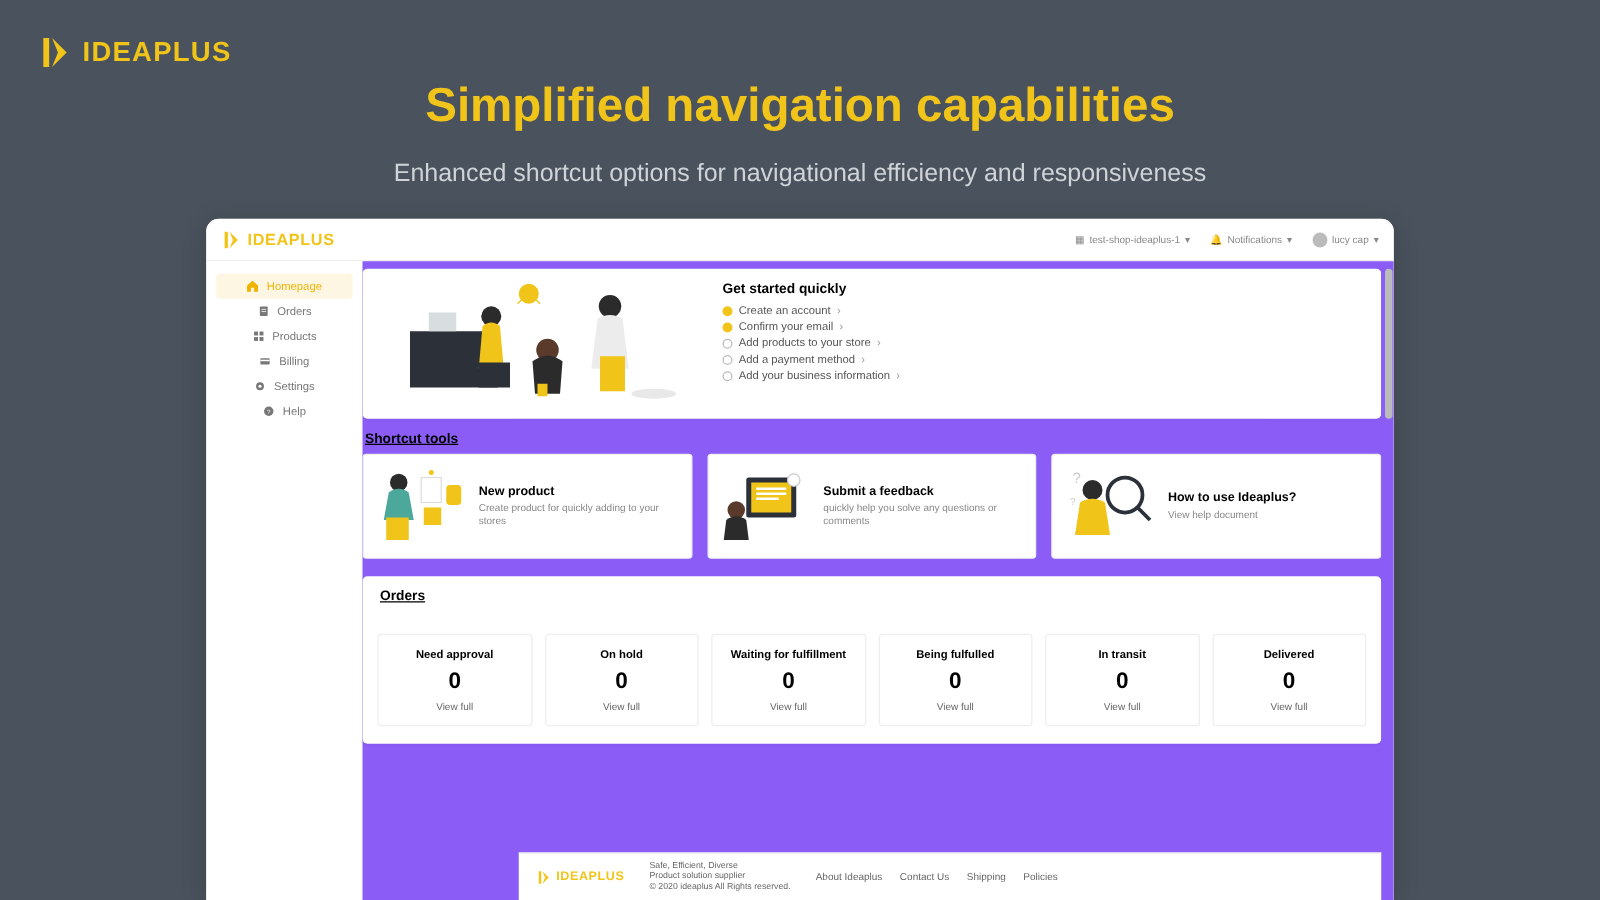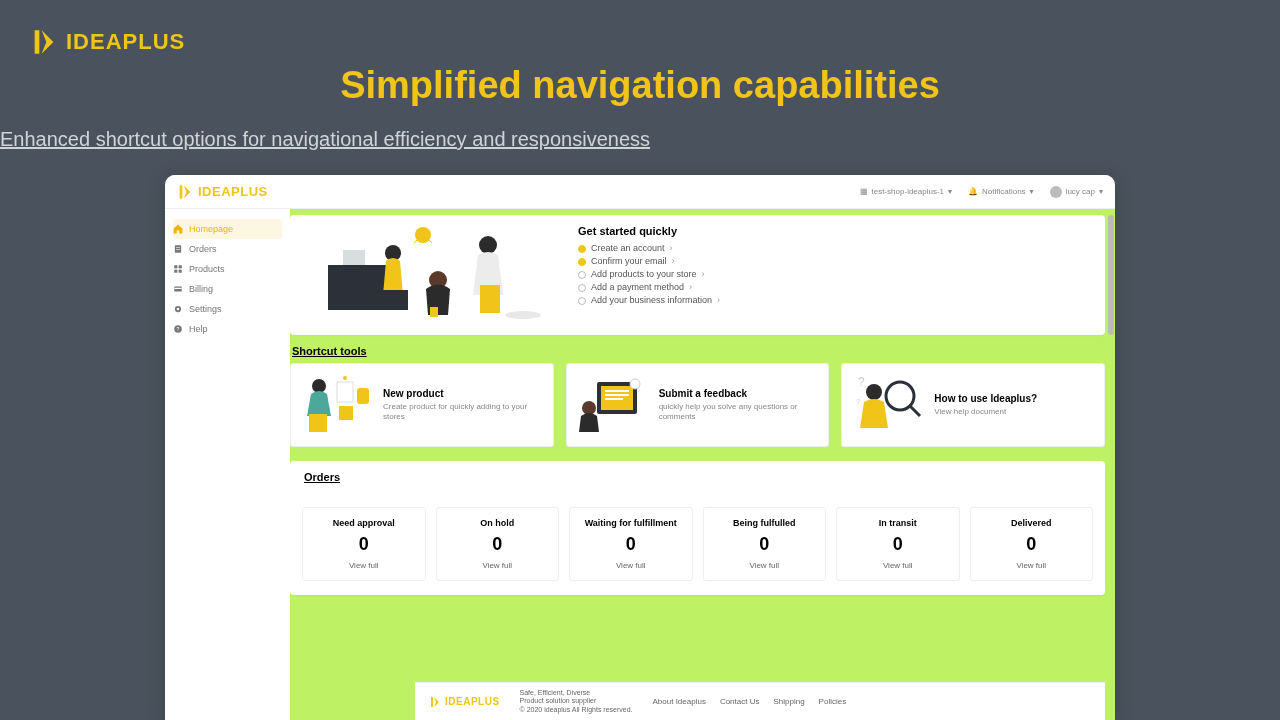--- a/index.html
+++ b/index.html
@@ -3,40 +3,40 @@
 <meta charset="utf-8">
 <style>
 * { margin: 0; padding: 0; box-sizing: border-box; font-family: -apple-system, BlinkMacSystemFont, 'Segoe UI', Arial, sans-serif; }
 body { background: #4a535d; width: 1280px; height: 720px; overflow: hidden; position: relative; }
 
 .outer-logo { position: absolute; top: 28px; left: 30px; display: flex; align-items: center; gap: 8px; }
 .outer-logo-icon { width: 28px; height: 28px; }
 .outer-logo-text { color: #f0c419; font-size: 22px; font-weight: 800; letter-spacing: 1px; }
 
 .hero-title { position: absolute; top: 64px; left: 50%; transform: translateX(-50%); color: #f0c419; font-size: 38px; font-weight: 700; text-align: left; }
-.hero-sub { position: absolute; top: 128px; left: 50%; transform: translateX(-50%); color: #d0d4d9; font-size: 20px; text-align: left; width: 100%; text-decoration: underline; }
+.hero-sub { position: absolute; top: 128px; left: 50%; transform: translateX(-50%); color: #d0d4d9; font-size: 20px; text-align: center; width: 100%; }
 
 .screenshot-frame { position: absolute; top: 175px; left: 165px; width: 950px; height: 545px; background: #fff; border-radius: 10px 10px 0 0; overflow: hidden; box-shadow: 0 4px 20px rgba(0,0,0,0.2); }
 .app { width: 100%; height: 100%; display: flex; flex-direction: column; font-size: 10px; }
 
 .app-header { height: 34px; background: #fff; display: flex; align-items: center; padding: 0 12px; border-bottom: 1px solid #eee; }
 .app-logo { display: flex; align-items: center; gap: 5px; }
 .app-logo-icon { width: 16px; height: 16px; }
 .app-logo-text { color: #f0c419; font-size: 13px; font-weight: 800; letter-spacing: 0.5px; }
 .header-right { margin-left: auto; display: flex; align-items: center; gap: 16px; color: #888; font-size: 8px; }
 .header-item { display: flex; align-items: center; gap: 4px; }
 .avatar-dot { width: 12px; height: 12px; background: #bbb; border-radius: 50%; display:inline-block; }
 
 .app-body { flex: 1; display: flex; min-height: 0; }
 .sidebar { width: 125px; background: #fff; padding: 10px 8px; }
-.side-item { display: flex; align-items: center; gap: 6px; padding: 5px 0; color: #777; font-size: 9px; cursor: pointer; }
+.side-item { display: flex; align-items: center; gap: 6px; padding: 5px 0; color: #777; font-size: 9px; cursor: pointer; justify-content: center; }
 .side-item.active { color: #f0b400; background: #fdf6e3; border-radius: 3px; }
 .side-icon { width: 10px; height: 10px; display: inline-flex; align-items: center; justify-content: center; color: currentColor; }
 
-.main-wrap { flex: 1; background: #bef264; padding: 6px 10px 0 0; overflow: hidden; position: relative; }
+.main-wrap { flex: 1; background: #8b5cf6; padding: 6px 10px 0 0; overflow: hidden; position: relative; }
 .main-scroll { position: absolute; top: 0; left: 0; right: 10px; bottom: 0; overflow: hidden; }
 .scrollbar-track { position: absolute; right: 1px; top: 6px; bottom: 40px; width: 6px; }
 .scrollbar-thumb { background: #bbb; border-radius: 3px; width: 6px; height: 120px; }
 
 .card { background: #fff; border-radius: 4px; margin: 6px 0 10px; box-shadow: 0 1px 2px rgba(0,0,0,0.04); }
 .getstarted { display: flex; padding: 10px 18px; gap: 30px; }
 .gs-illus { width: 240px; height: 100px; flex-shrink: 0; }
 .gs-content { flex: 1; }
 .gs-title { font-weight: 700; font-size: 11px; margin-bottom: 6px; }
 .gs-row { display: flex; align-items: flex-end; gap: 5px; font-size: 9px; color: #555; margin-bottom: 3px; }

